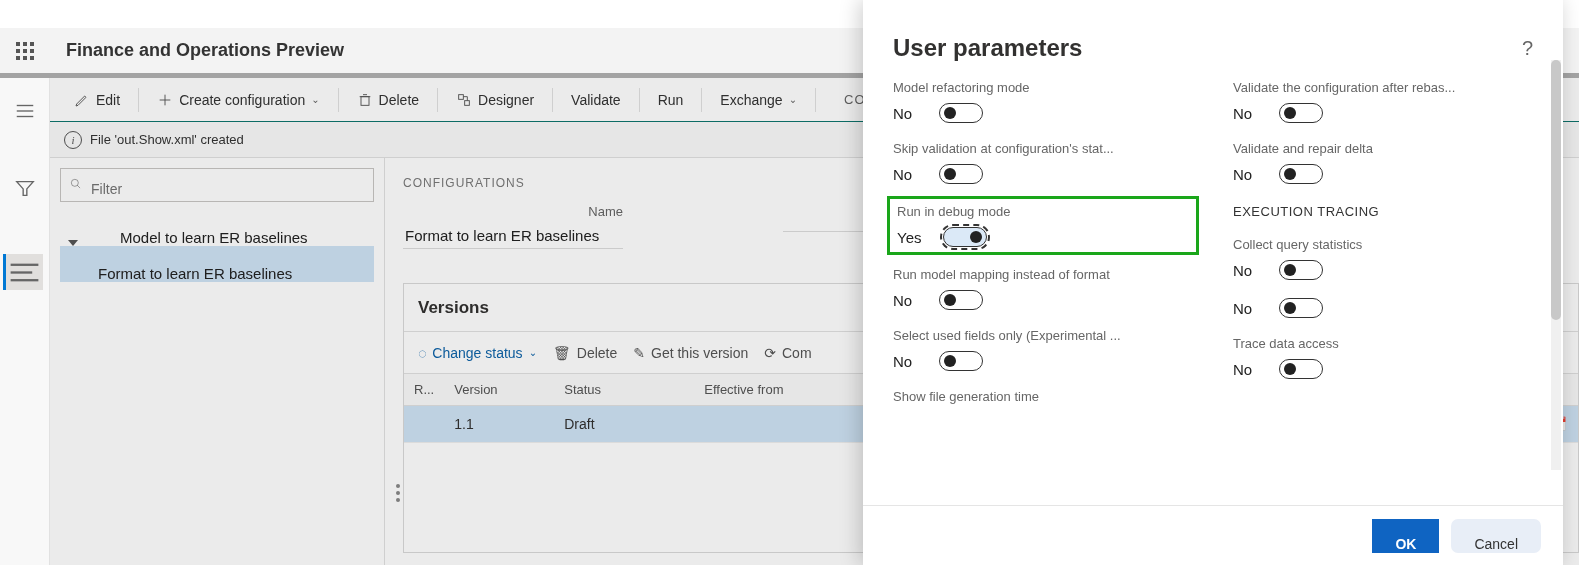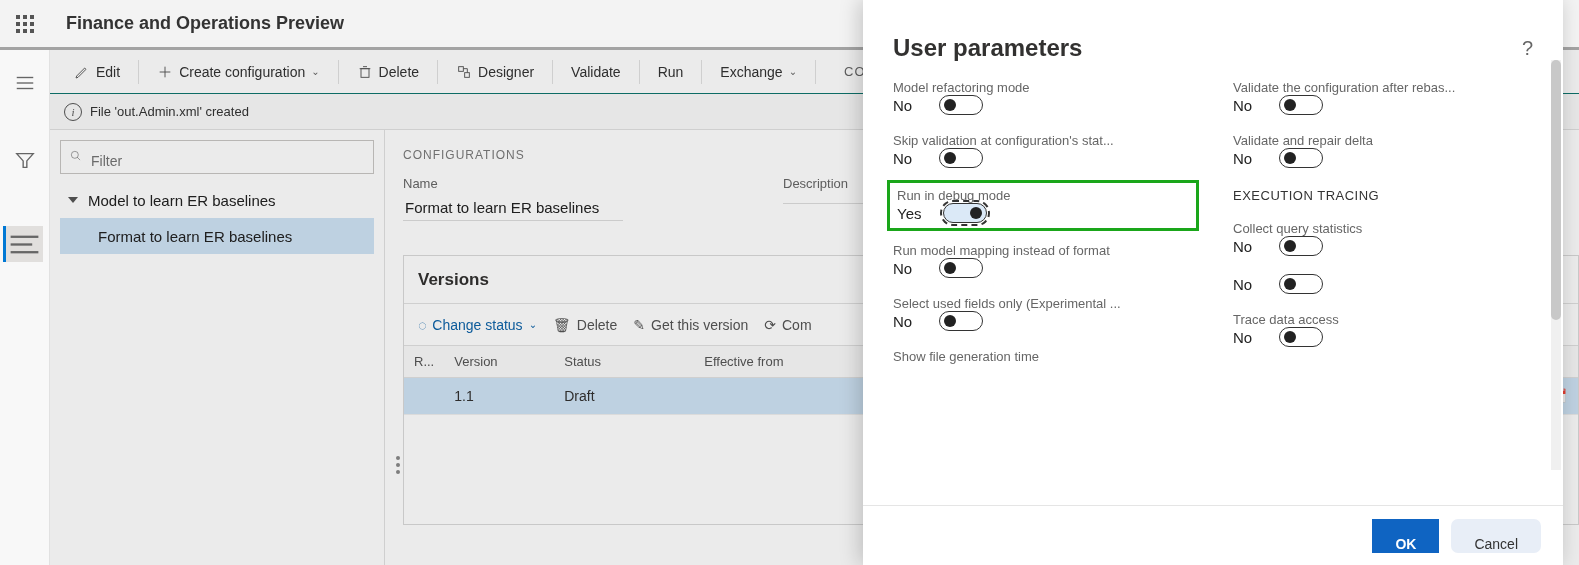--- a/index.html
+++ b/index.html
@@ -1,19 +1,19 @@
 <!DOCTYPE html>
 <html><head>
 <meta charset="utf-8">
 <style>
   * { box-sizing: border-box; margin: 0; padding: 0; font-family: "Segoe UI", Arial, sans-serif; }
   body { width: 1579px; height: 565px; overflow: hidden; background: #fff; position: relative; font-size: 14px; color: #323130; }
 
   
-  .top-bar { height: 50px; background: #f3f3f3; border-bottom: 3px solid #a3a3a3; display: flex; align-items: center; }
+  .top-bar { height: 50px; background: #f3f3f3; border-bottom: 5px solid #a3a3a3; display: flex; align-items: center; margin-top: 28px; }
   .waffle { width: 50px; height: 50px; display: flex; align-items: center; justify-content: center; cursor: pointer; }
   .waffle-grid { width: 18px; height: 18px; display: grid; grid-template-columns: repeat(3,4px); grid-template-rows: repeat(3,4px); gap: 3px; }
   .waffle-grid span { background: #555; }
   .app-title { font-size: 18px; font-weight: 600; margin-left: 16px; color: #333; }
   .search-box { margin-left: auto; margin-right: 40px; width: 540px; height: 32px; background: #484644; border-radius: 2px; display: flex; align-items: center; padding: 0 10px; }
   .search-box svg { width: 16px; height: 16px; fill: none; stroke: #ccc; stroke-width: 2; }
   .search-box input { flex:1; background: transparent; border: none; color: #ccc; margin-left: 10px; font-size: 15px; outline: none; }
   .search-box input::placeholder { color: #bbb; }
 
   .main-wrap { display: flex; height: calc(100% - 50px); }
@@ -32,30 +32,30 @@
 
   .info-bar { height: 36px; display:flex; align-items:center; padding:0 14px; border-bottom:1px solid #e1e1e1; background:#fafafa; color:#333; font-size:13px; gap:8px; }
   .info-icon { width:18px; height:18px; border:1.5px solid #555; border-radius:50%; display:flex; align-items:center; justify-content:center; font-size:11px; font-style:italic; font-family:serif; color:#555;}
 
   .content { flex:1; display:flex; }
   .tree-pane { width: 335px; border-right:1px solid #e1e1e1; padding:10px; }
   .filter-box { height:34px; border:1px solid #c8c6c4; display:flex; align-items:center; padding:0 8px; gap:8px; }
   .filter-box svg { width:14px; height:14px; stroke:#666; fill:none; }
   .filter-box input { border:none; outline:none; flex:1; font-size:14px; color:#666;margin-top:8px; }
   .tree { margin-top: 8px; }
-  .tree-row { height: 36px; display:flex; align-items:center; padding:0 8px; cursor:pointer; font-size:15px; }
+  .tree-row { height: 36px; display:flex; align-items:flex-end; padding:0 8px; cursor:pointer; font-size:15px;gap:32px; }
   .tree-row.parent { font-weight:400; color:#222; }
   .tree-row.child { padding-left: 38px; background:#cfe3f5; color:#222;}
   .tri { width:0;height:0;border-left:5px solid transparent;border-right:5px solid transparent;border-top:6px solid #555; margin-right:10px; transform:rotate(0); }
   .tri.open { }
 
   .detail-pane { flex:1; padding: 18px 0 0 18px; display:flex; flex-direction:column; position:relative;}
   .section-label { color:#7a7a7a; font-size:12px; letter-spacing:1px; margin-bottom: 14px; }
   .field-row { display:flex; gap: 160px; margin-bottom: 16px; }
-  .field { display:flex; flex-direction:column; gap:4px; }
+  .field { display:flex; flex-direction:column; gap:4px;align-items:flex-end; }
   .field-label { font-size:13px; color:#666; }
   .field-value { font-size:15px; color:#222; padding: 4px 2px; min-width: 220px; border-bottom:1px solid #ddd;}
   .versions-box { margin-top: 18px; border:1px solid #d9d9d9; display:flex; flex-direction:column; min-height: 270px; margin-right: 0; position: relative;}
   .versions-head { height:48px; display:flex; align-items:center; padding:0 14px; font-size:17px; font-weight:600; border-bottom:1px solid #e1e1e1; }
   .versions-tools { height:42px; display:flex; align-items:center; padding:0 14px; gap:16px; font-size:14px; color:#444; border-bottom:1px solid #e1e1e1;}
   .vt-link { color:#0f64a9; cursor:pointer; display:flex; align-items:center; gap:6px;}
   .vt-item { cursor:pointer; display:flex; align-items:center; gap:6px; color:#555;}
   .table { width:100%; border-collapse:collapse; }
   .table th { text-align:left; font-weight:400; font-size:13px; color:#555; padding:8px 10px; border-bottom:1px solid #e1e1e1; background:#fafafa;}
   .table td { padding:10px 10px; border-bottom:1px solid #eee; font-size:14px;}
@@ -66,21 +66,21 @@
   
   .dim { position:absolute; inset:0; background:rgba(0,0,0,0.08); }
 
   
   .panel { position:absolute; top:0; right:16px; width:700px; height:100%; background:#fff; box-shadow:-3px 0 20px rgba(0,0,0,0.2); display:flex; flex-direction:column; }
   .panel-head { padding: 34px 30px 12px 30px; display:flex; align-items:center; justify-content:space-between;}
   .panel-title { font-size:24px; font-weight:600; }
   .panel-help { font-size:20px; color:#666; cursor:pointer; }
   .panel-body { flex:1; padding: 6px 30px 0 30px; display:flex; gap:40px; overflow:hidden;}
   .col { flex:1; display:flex; flex-direction:column; gap: 18px; }
-  .param { display:flex; flex-direction:column; gap:0; }
+  .param { display:flex; flex-direction:column; gap:8px; }
   .param-label { font-size:13px; color:#666; white-space:nowrap; overflow:hidden; text-overflow:ellipsis; max-width: 260px;}
   .param-row { display:flex; align-items:center; gap:18px;}
   .param-val { font-size:15px; color:#222; min-width: 28px;}
   .group-head { font-size:13px; font-weight:400; letter-spacing:0.5px; color:#333; margin-top: 2px;}
   .highlight { outline:3px solid #1aa61a; outline-offset:3px; padding:2px 4px; }
   .toggle { width:44px; height:20px; border:1px solid #333; border-radius:12px; position:relative; cursor:pointer; background:#fff;}
   .toggle::after { content:""; position:absolute; width:12px; height:12px; background:#222; border-radius:50%; top:3px; left:4px; transition:left .1s;}
   .toggle.on { background:#dbe9f7; }
   .toggle.on::after { left:26px; }
   .toggle.focus { outline:2px dashed #333; outline-offset:1px; }
@@ -191,21 +191,21 @@
       <div class="tb-btn">
         <span>Exchange</span>
         <span style="font-size:10px;color:#666;">⌄</span>
       </div>
       <div class="tb-sep"></div>
       <div class="breadcrumb">CONFIGURAT</div>
     </div>
 
     <div class="info-bar">
       <span class="info-icon">i</span>
-      <span>File 'out.Admin.xml' created</span>
+      <span>File 'out.Show.xml' created</span>
     </div>
 
     <div class="content">
       <div class="tree-pane">
         <div class="filter-box">
           <span><svg viewBox="0 0 24 24">
                 <circle cx="10" cy="10" r="6"></circle>
                 <line x1="19" y1="19" x2="14" y2="14"></line>
               </svg></span>
           <input placeholder="Filter" style="">

